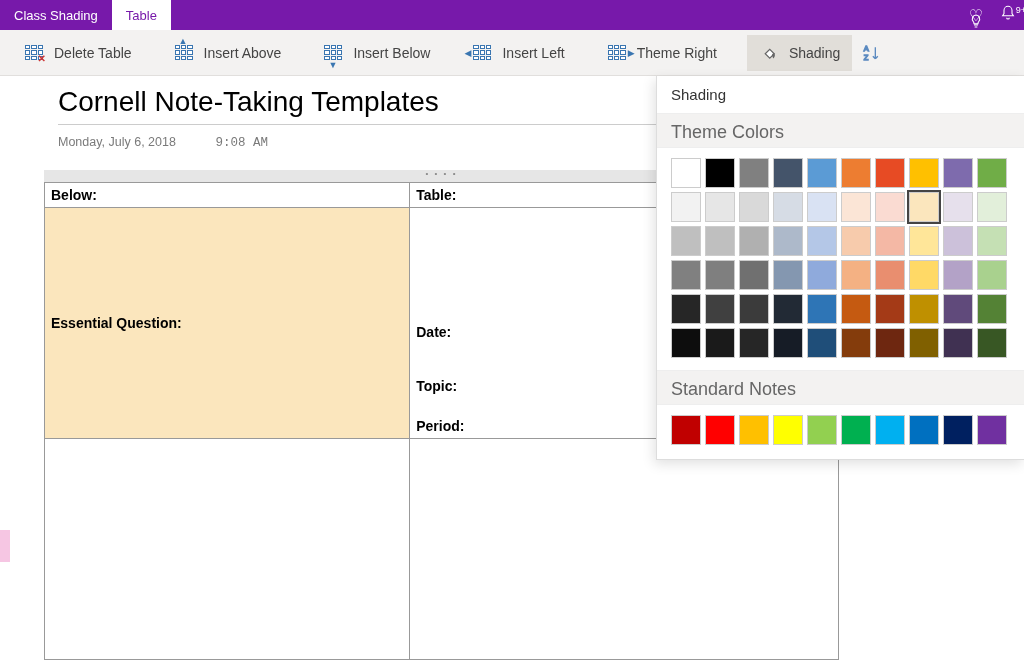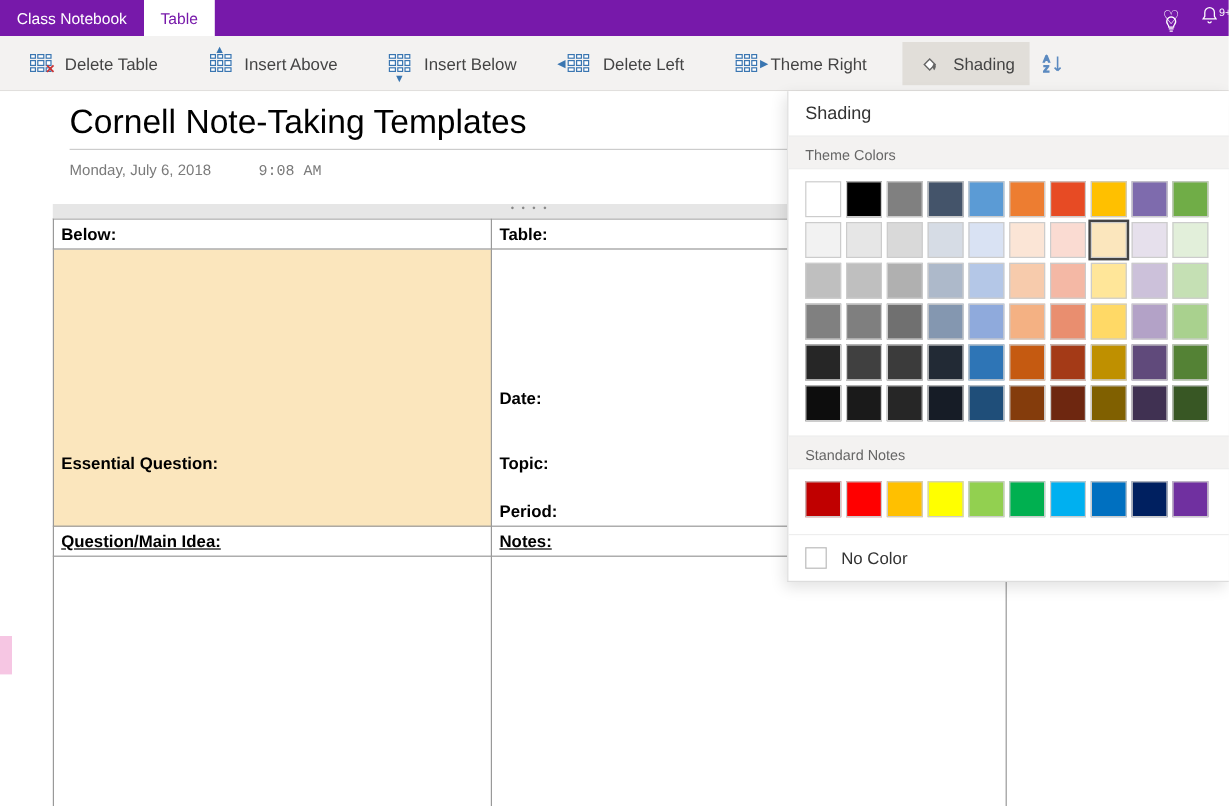--- a/index.html
+++ b/index.html
@@ -57,37 +57,37 @@
   .cell .lbl { font-weight: 700; }
   .col-l { width: 46%; }
   .shaded { background: #fbe6bd; }
 
   
   .dropdown {
     position: absolute; right: 0; top: 76px; width: 368px; background: #fff;
     border-left: 1px solid #ddd; border-bottom:1px solid #ddd; box-shadow: -2px 4px 12px rgba(0,0,0,.12); z-index: 50;
   }
   .dropdown .hdr { padding: 10px 14px; font-size: 15px; color: #333; }
-  .dropdown .sect { padding: 8px 14px 4px; font-size: 12px; color: #666; background:#f3f2f1; border-top:1px solid #eee; border-bottom:1px solid #eee;}
+  .dropdown .sect { padding: 8px 14px 4px; font-size: 18px; color: #666; background:#f3f2f1; border-top:1px solid #eee; border-bottom:1px solid #eee;}
   .swatch-grid { display: grid; grid-template-columns: repeat(10, 30px); gap: 4px; padding: 10px 14px 12px; }
   .sw { width: 30px; height: 30px; border:1px solid #ccc; cursor:pointer; }
   .sw.selected { outline: 2px solid #444; outline-offset: 0px; }
   .std-grid { display: grid; grid-template-columns: repeat(10, 30px); gap: 4px; padding: 10px 14px 14px; }
   .row-btn { display:flex; align-items:center; gap:12px; padding:10px 14px; font-size:14px; color:#333; cursor:pointer; border-top:1px solid #eee;}
   .row-btn .mini { width:18px; height:18px; border:1px solid #bbb; }
   .row-btn .chev { margin-left:auto; color:#888; }
 
   
   .pink-sliver { position:absolute; left:0; top:530px; width:10px; height:32px; background:#f6c6e3;}
 </style>
 </head>
 <body>
 
 <div class="titlebar">
-  <div class="tab">Class Notebook</div>
+  <div class="tab">Class Shading</div>
   <div class="tab active">Table</div>
   <div class="spacer"></div>
   <div class="ticon">♡︎
     <svg width="16" height="16" viewBox="0 0 24 24" style="position:absolute;left:8px;top:7px;" fill="none" stroke="#fff" stroke-width="1.6">
         <path d="M9 18h6M10 21h4M12 3a6 6 0 00-4 10c1 1 1 2 1 3h6c0-1 0-2 1-3a6 6 0 00-4-10z"></path>
       </svg>
   </div>
   <div class="ticon">
     <svg width="16" height="16" viewBox="0 0 24 24" fill="none" stroke="#fff" stroke-width="1.6">
         <path d="M6 8a6 6 0 1112 0v5l2 3H4l2-3V8zM10 19a2 2 0 004 0"></path>
@@ -159,21 +159,21 @@
           <span class="c"></span>
           <span class="c"></span>
           <span class="c"></span>
           <span class="c"></span>
           <span class="c"></span>
           <span class="c"></span>
           <span class="c"></span>
           <span class="arrow-mini" style="left:-9px;top:3px;">◀</span>
         </span>
     </span>
-    <span>Delete Left</span>
+    <span>Insert Left</span>
   </div>
   <div class="sep"></div>
   <div class="rbtn">
     <span class="ricon">
       <span class="tblicon">
           <span class="c"></span>
           <span class="c"></span>
           <span class="c"></span>
           <span class="c"></span>
           <span class="c"></span>
@@ -225,39 +225,31 @@
         <tr>
       <td>
             <div class="cell"><span class="lbl">Below:</span></div>
           </td>
       <td>
             <div class="cell"><span class="lbl">Table:</span></div>
           </td>
     </tr>
     <tr>
       <td class="shaded">
-        <div class="cell" style="height:190px; display:flex; align-items:flex-end; padding-top:44px;">
+        <div class="cell" style="height:190px; display:flex; align-items:center; padding-top:44px;">
           <span class="lbl">Essential Question:</span>
         </div>
       </td>
       <td>
         <div class="cell" style="height:230px; position:relative;">
           <div style="position:absolute; top:116px; left:6px;"><span class="lbl">Date:</span></div>
           <div style="position:absolute; top:170px; left:6px;"><span class="lbl">Topic:</span></div>
           <div style="position:absolute; bottom:4px; left:6px;"><span class="lbl">Period:</span></div>
         </div>
       </td>
-    </tr>
-    <tr>
-      <td>
-            <div class="cell"><span class="lbl" style="text-decoration:underline">Question/Main Idea:</span></div>
-          </td>
-      <td>
-            <div class="cell"><span class="lbl" style="text-decoration:underline">Notes:</span></div>
-          </td>
     </tr>
     <tr>
       <td>
             <div class="cell" style="height:220px"></div>
           </td>
       <td>
             <div class="cell" style="height:220px"></div>
           </td>
     </tr>
   </tbody>
@@ -337,17 +329,13 @@
       <div class="sw" style="background: rgb(255, 0, 0);"></div>
       <div class="sw" style="background: rgb(255, 192, 0);"></div>
       <div class="sw" style="background: rgb(255, 255, 0);"></div>
       <div class="sw" style="background: rgb(146, 208, 80);"></div>
       <div class="sw" style="background: rgb(0, 176, 80);"></div>
       <div class="sw" style="background: rgb(0, 176, 240);"></div>
       <div class="sw" style="background: rgb(0, 112, 192);"></div>
       <div class="sw" style="background: rgb(0, 32, 96);"></div>
       <div class="sw" style="background: rgb(112, 48, 160);"></div>
     </div>
-  <div class="row-btn">
-    <span class="mini"></span>
-    <span>No Color</span>
-  </div>
 </div>
 
 </body></html>

